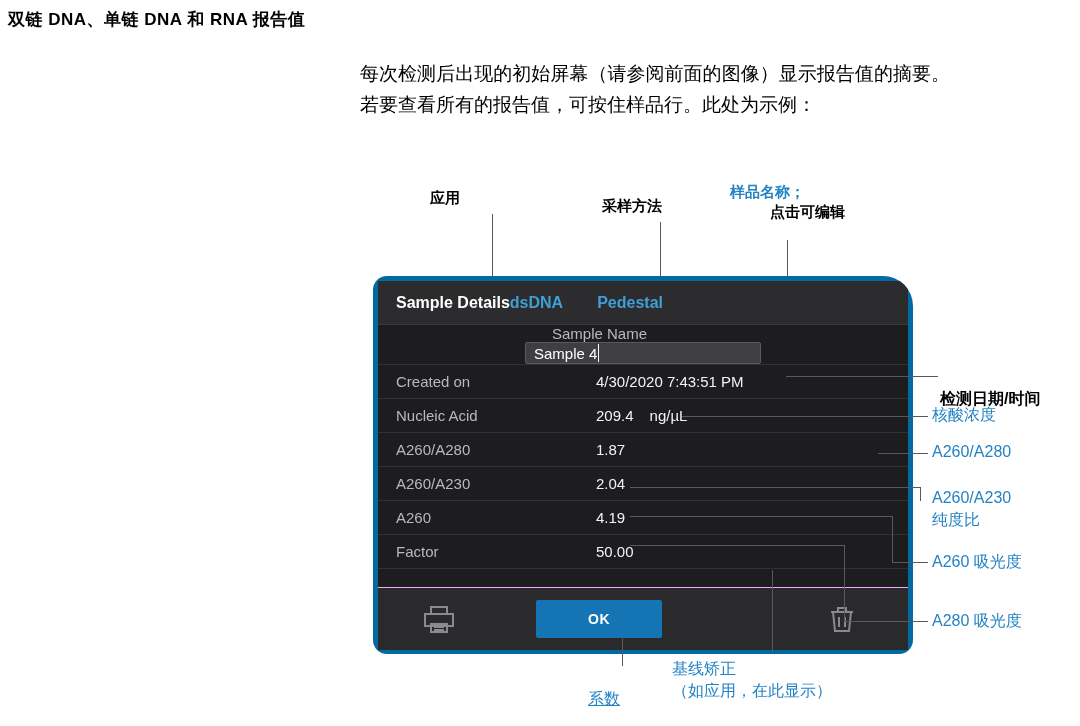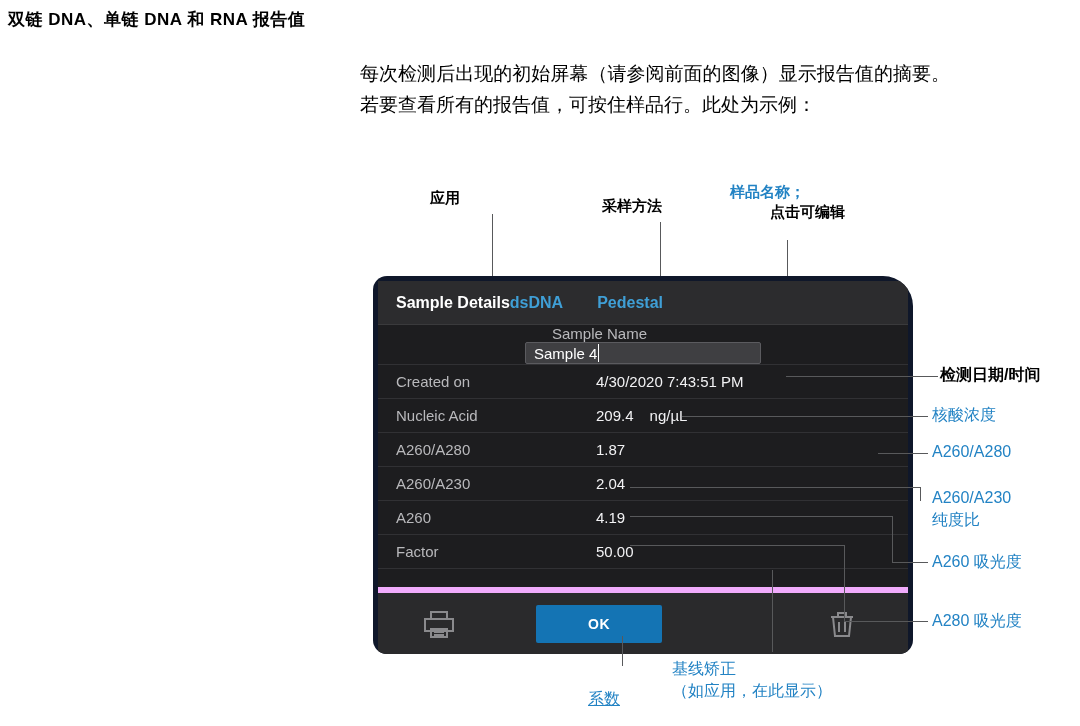--- a/index.html
+++ b/index.html
@@ -54,21 +54,21 @@
   #vline-application { left: 492px; top: 214px; height: 72px; }
   #vline-sampling    { left: 660px; top: 222px; height: 64px; }
   #vline-samplename  { left: 787px; top: 240px; height: 90px; }
 
   
   #device {
     left: 373px;
     top: 276px;
     width: 540px;
     height: 378px;
-    background: #0f172a;
+    background: #0369a1;
     border-radius: 14px 30px 14px 14px;
     overflow: hidden;
   }
   #device-inner {
     position: absolute;
     left: 5px; top: 5px;
     width: 530px; height: 368px;
     background: #1d1d1f;
     border-radius: 10px 26px 10px 10px;
   }
@@ -153,21 +153,21 @@
   }
 
   
   #device-bottombar {
     position: absolute;
     left: 0;
     top: 306px;
     width: 530px;
     height: 62px;
     background: #2a2a2c;
-    border-top: 6px solid #f0abfc;
+    border-top: 1px solid #f0abfc;
   }
   #ok-button {
     position: absolute;
     left: 158px; top: 12px;
     width: 126px; height: 38px;
     background: #1474b4;
     border-radius: 2px;
     color: #ffffff;
     font-size: 14px;
     font-weight: bold;
@@ -188,21 +188,21 @@
     width: 28px; height: 30px;
     color: #8a8a8d;
   }
 
   
   .ann {
     font-size: 16px;
     line-height: 22px;
   }
   .ann.blue { color: #2383c4; }
-  .ann.bold { font-weight: bold; color: #000; }
+  .ann.bold { font-weight: bold; color: #000; margin-top: 24px; }
 
   #ann-date     { left: 940px; top: 364px; }
   #ann-conc     { left: 932px; top: 404px; }
   #ann-a260a280 { left: 932px; top: 441px; }
   #ann-a260a230 { left: 932px; top: 487px; }
   #ann-a260     { left: 932px; top: 551px; }
   #ann-a280     { left: 932px; top: 610px; }
 
   
   #ann-factor   { left: 588px; top: 688px; text-decoration: underline; }

